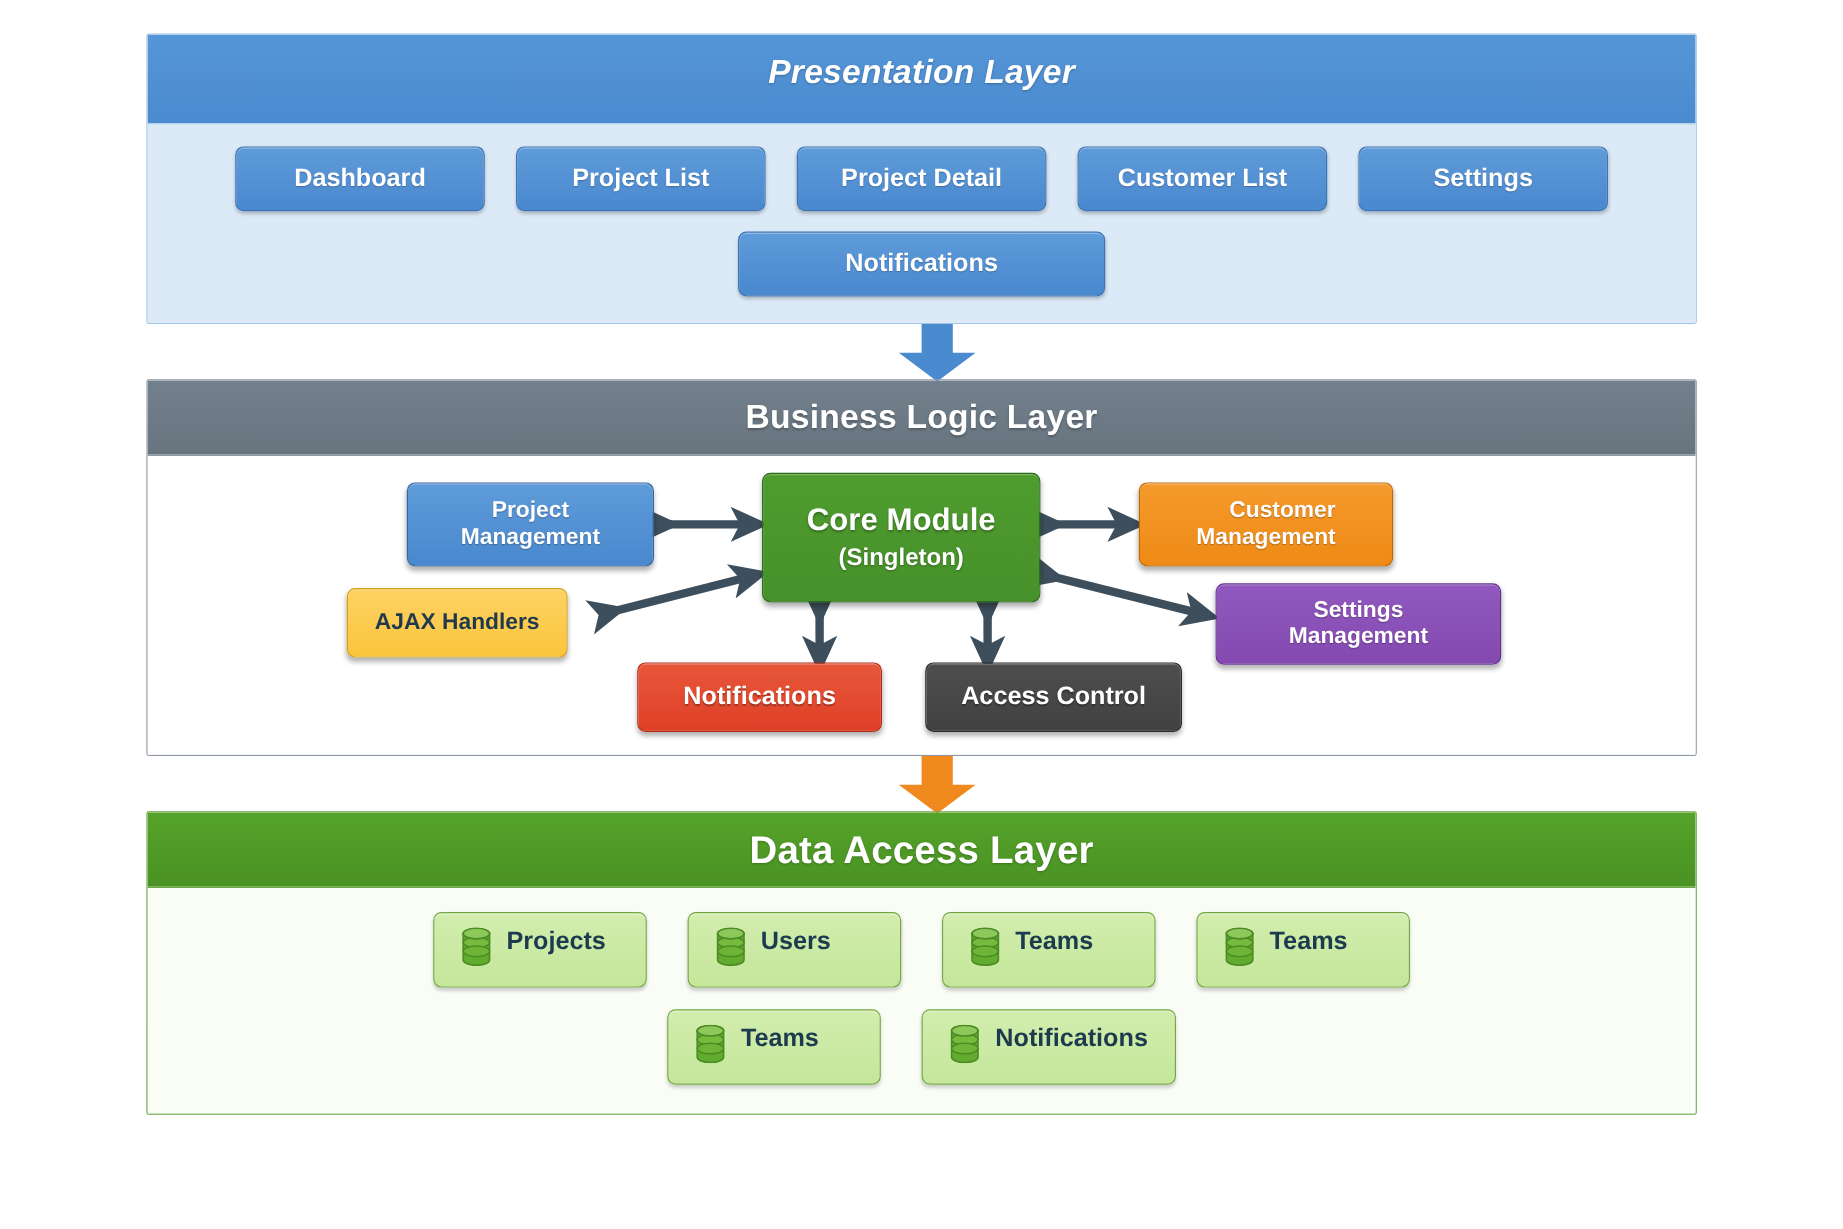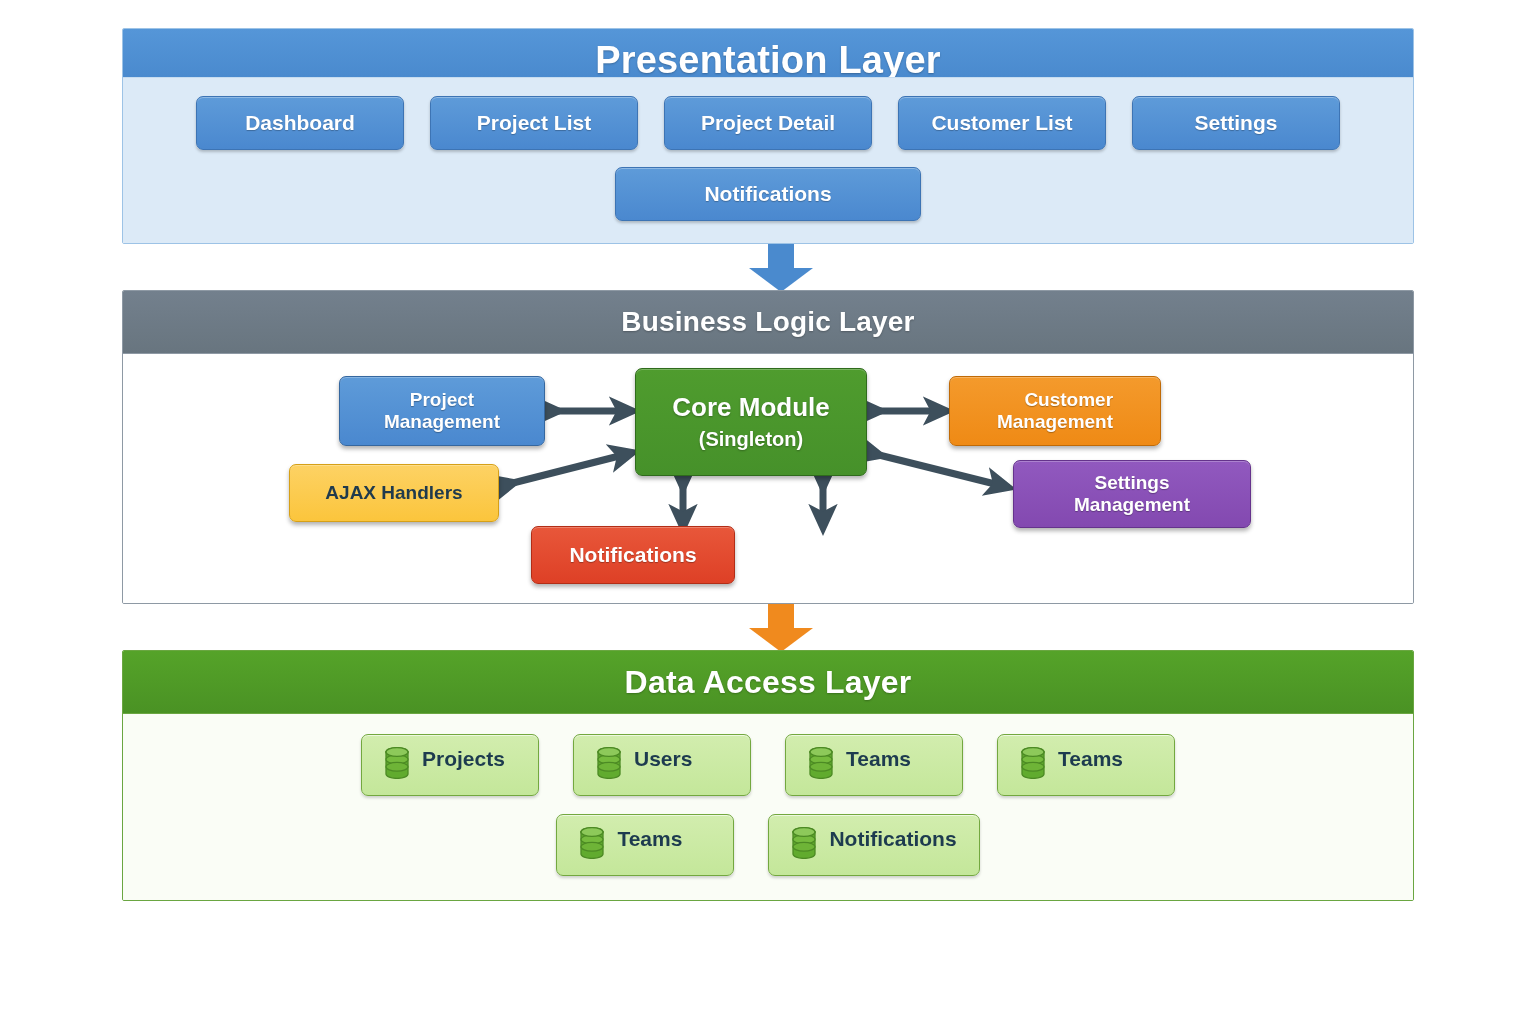--- a/index.html
+++ b/index.html
@@ -35,23 +35,24 @@
     text-shadow: 0 1px 2px rgba(0,0,0,0.25);
   }
   .layer-body {
     position: relative;
   }
 
   
   .pres { border: 1px solid #9dc3e6; }
   .pres .layer-header {
     background: linear-gradient(180deg,#5596d8 0%,#4a8ace 100%);
-    font-size: 38px;
-    height: 48px;
+    font-size: 28px;
+    height: 74px;
     line-height: 62px;
+    font-style: italic;
   }
   .pres .layer-body {
     background: #dceaf7;
     padding: 18px 0 22px 0;
     border-top: 1px solid #c6dcf0;
   }
   .pres-row {
     display: flex;
     justify-content: center;
     gap: 26px;
@@ -145,21 +146,21 @@
 
   .node-custmgmt {
     left: 826px; top: 22px; width: 212px; height: 70px;
     background: linear-gradient(180deg,#f49a2c 0%,#ef8a15 100%);
     border: 1px solid #c06a06;
     color: #ffffff; font-size: 19px;
     text-shadow: 0 1px 1px rgba(0,0,0,0.3);
     text-align: right;
   }
   .node-ajax {
-    left: 166px; top: 110px; width: 210px; height: 58px;
+    left: 166px; top: 110px; width: 184px; height: 58px;
     background: linear-gradient(180deg,#fdd264 0%,#fbc53c 100%);
     border: 1px solid #d6a017;
     color: #1f3a4d; font-size: 19px;
   }
   .node-settings {
     left: 890px; top: 106px; width: 238px; height: 68px;
     background: linear-gradient(180deg,#9159bf 0%,#8349b0 100%);
     border: 1px solid #65338c;
     color: #ffffff; font-size: 19px;
     text-shadow: 0 1px 1px rgba(0,0,0,0.3);
@@ -300,20 +301,21 @@
 
       <div class="node node-settings">
         <span>
           <span>Settings</span><br>
           <span>Management</span>
         </span>
       </div>
 
       <div class="node node-notif">Notifications</div>
 
+      <div class="node node-access">Access Control</div>
 
     </div>
   </div>
 
   <div class="layer-arrow arrow-orange">
     <div class="shaft"></div>
     <div class="head"></div>
   </div>
 
   <div class="layer data">

